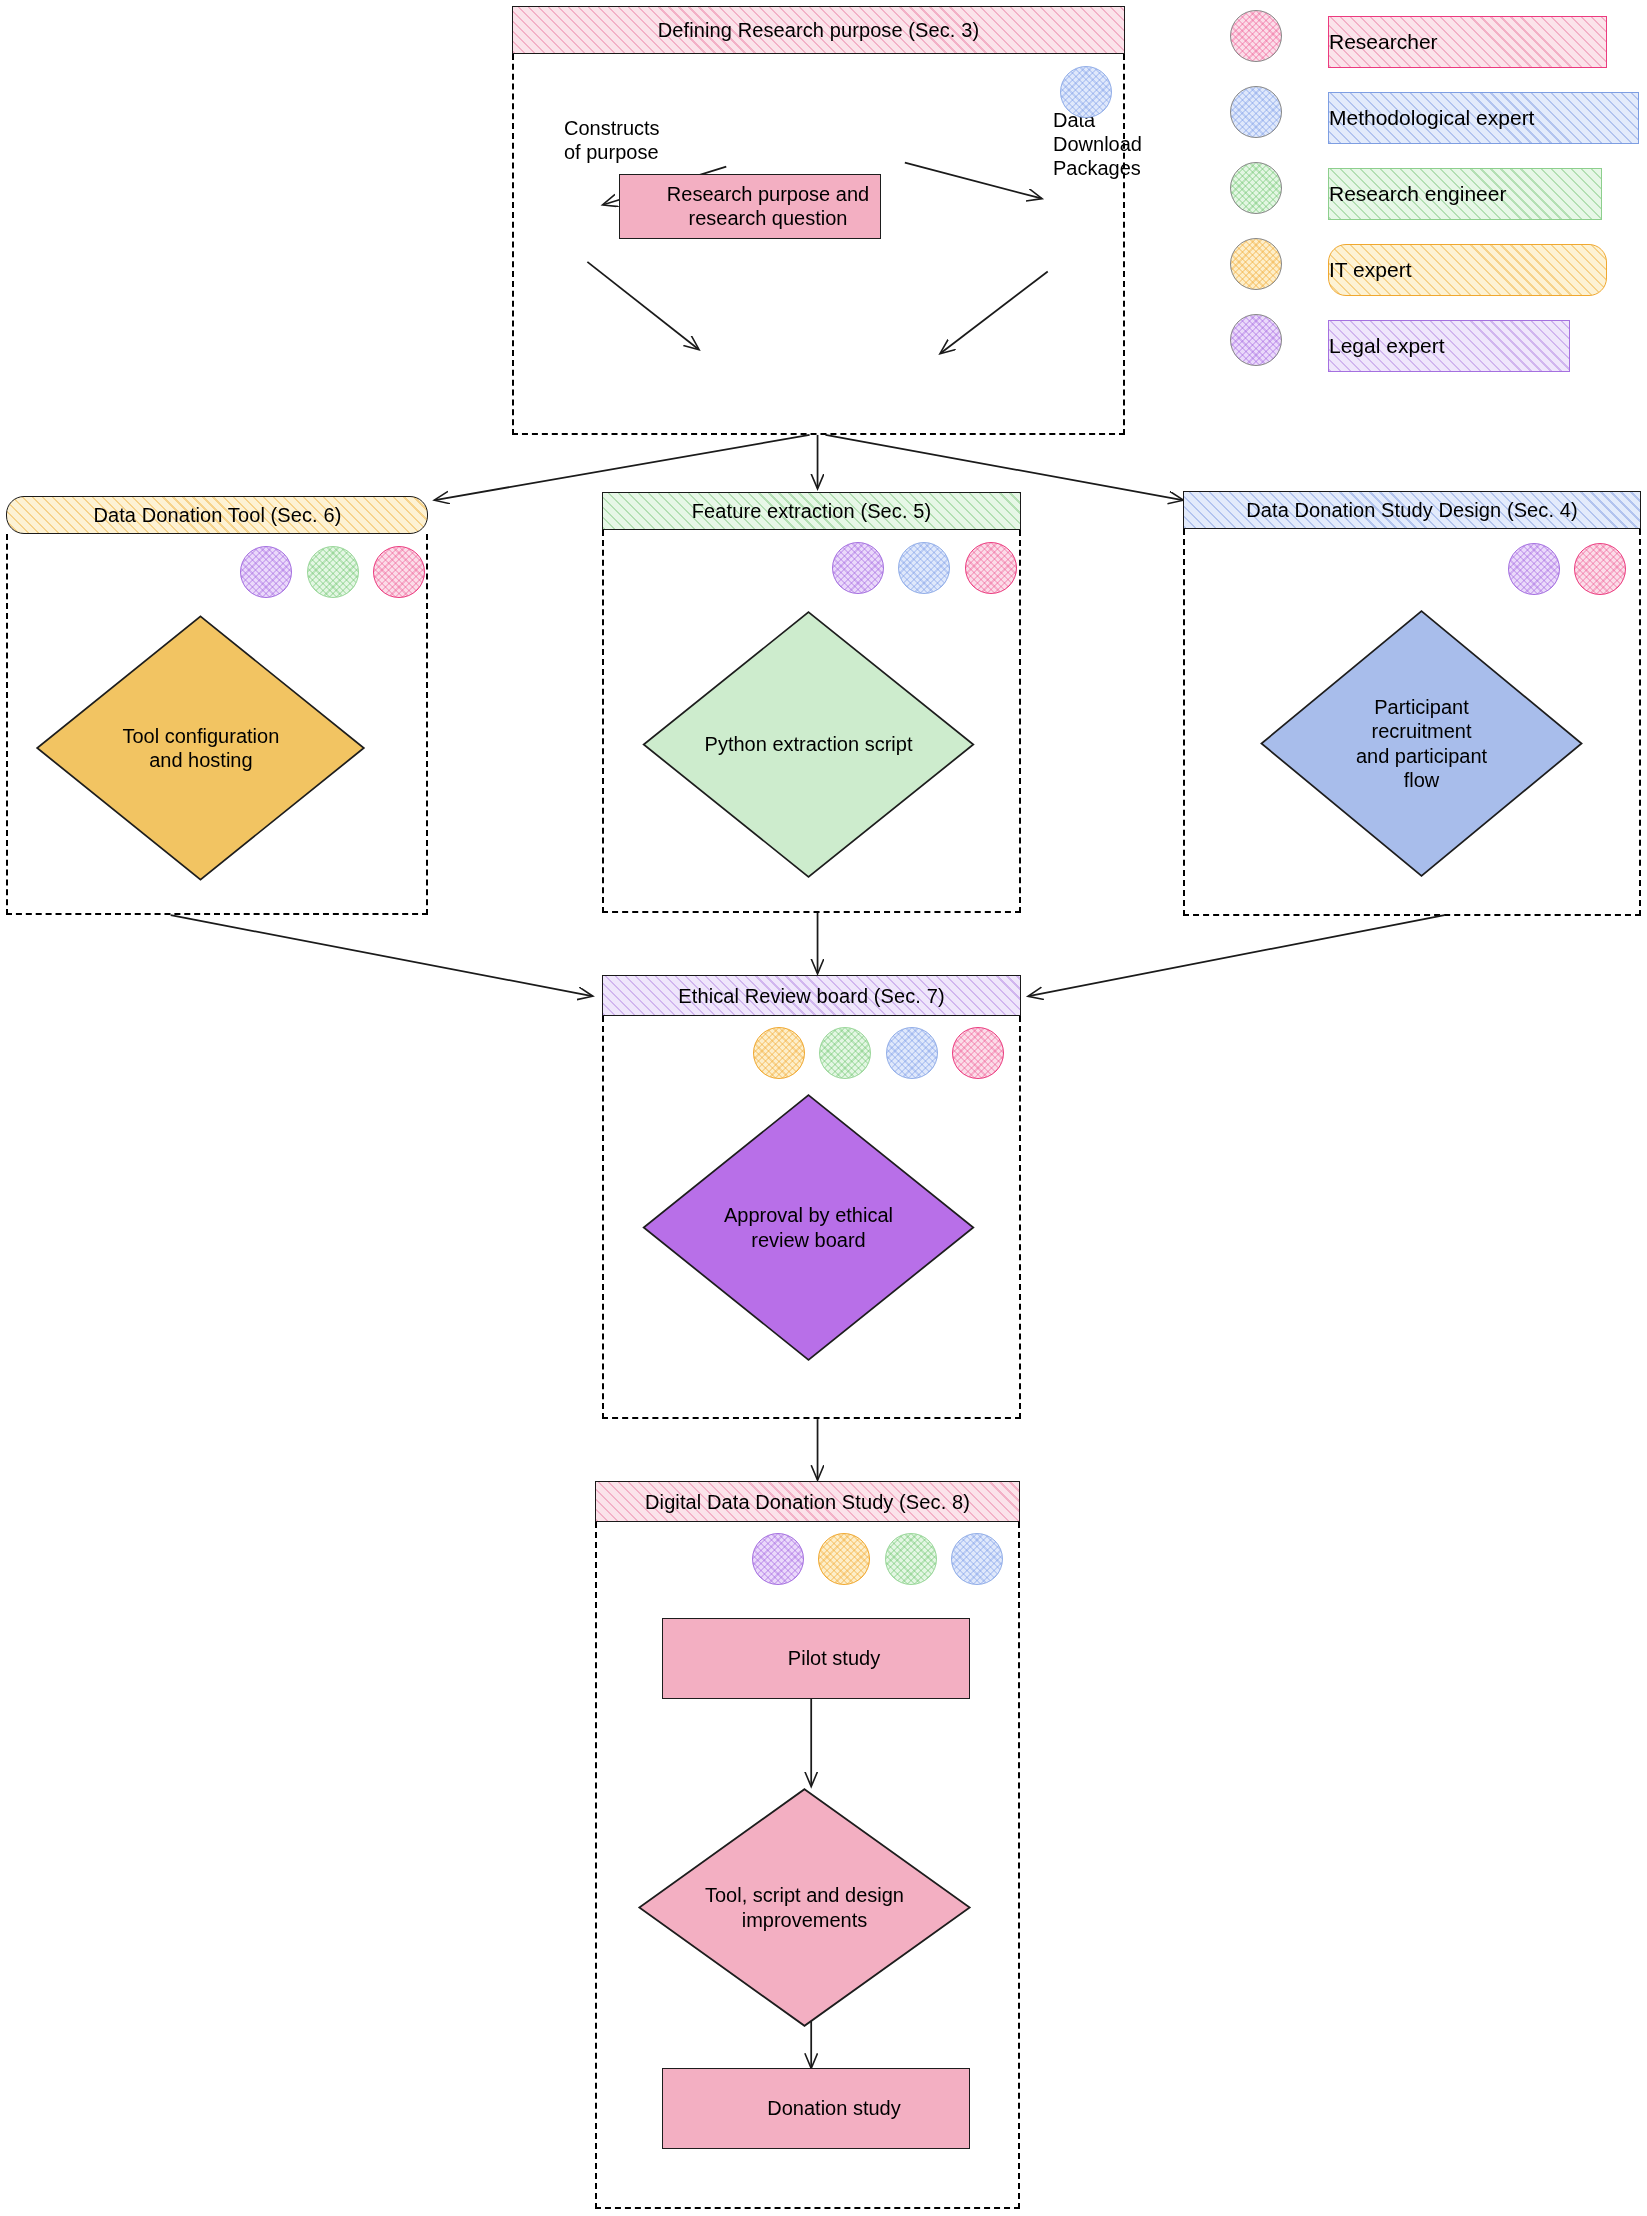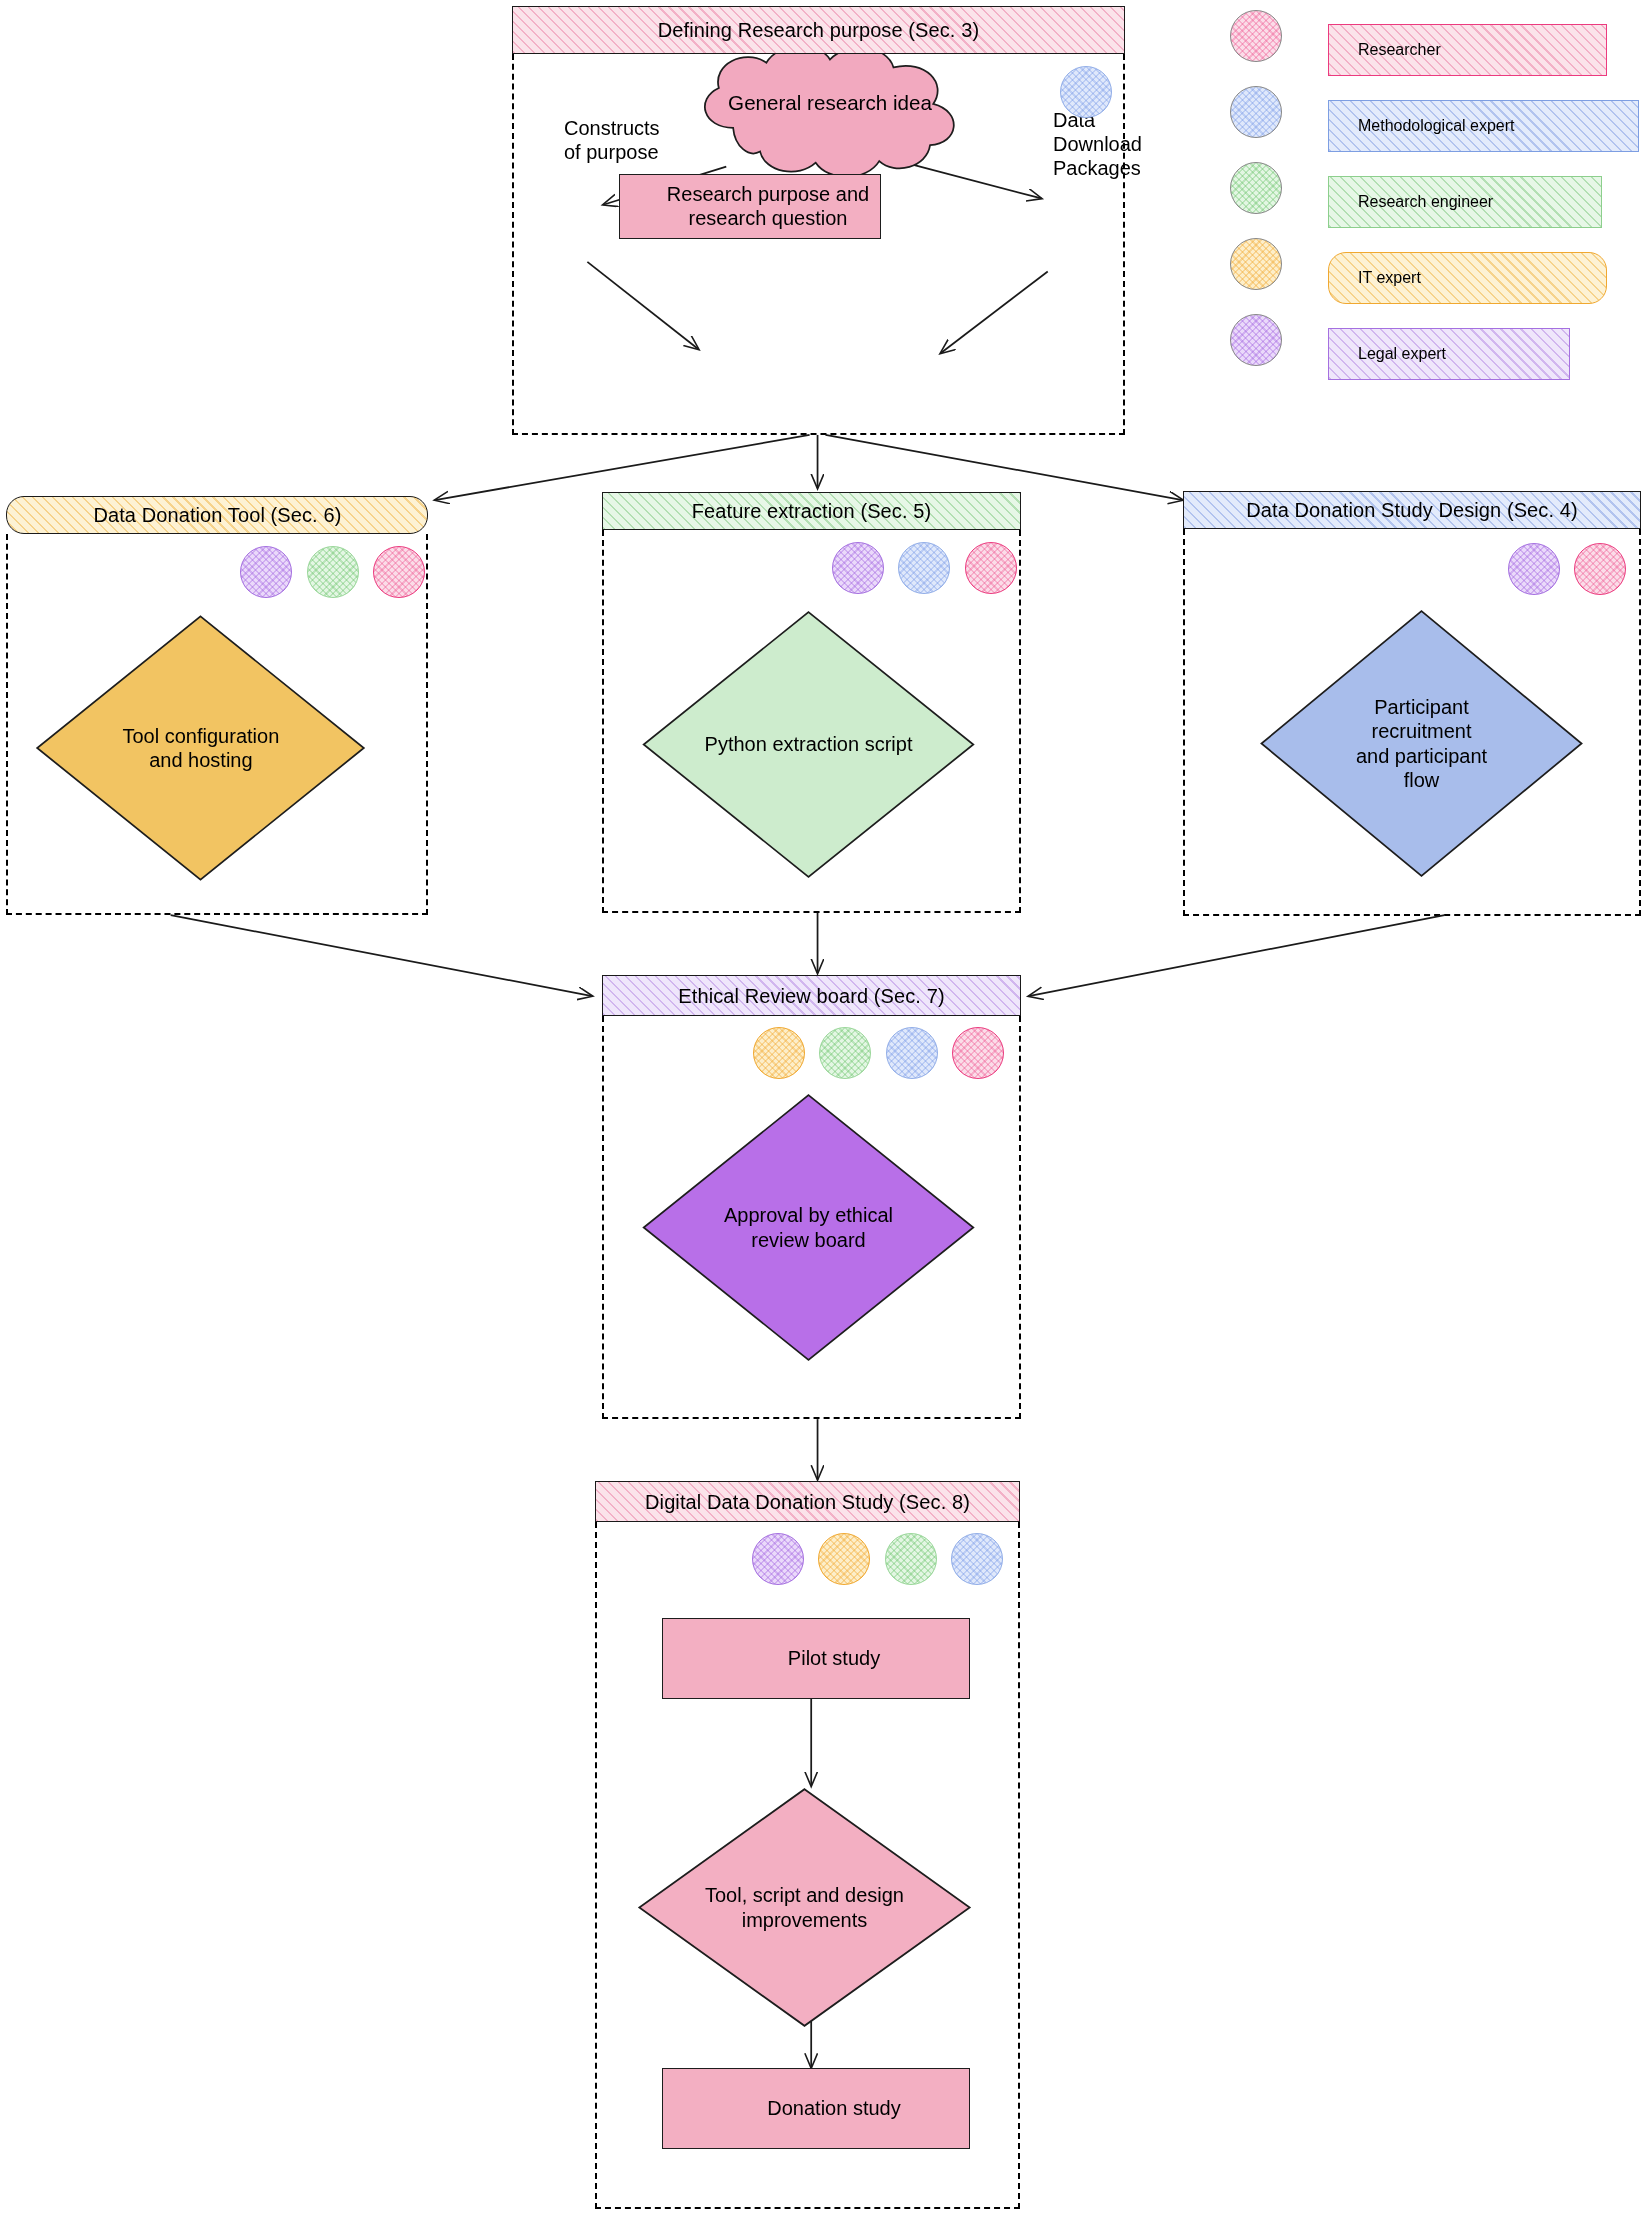--- a/index.html
+++ b/index.html
@@ -72,22 +72,22 @@
   .cloud-wrap{position:absolute;z-index:4;}
   .cloud-label{position:absolute;left:0;top:0;width:100%;height:100%;
     display:flex;align-items:center;justify-content:center;font-size:20.6px;}
 
   .freetext{position:absolute;font-size:20px;line-height:1.22;white-space:pre-line;z-index:4;}
 
   
   #legend{position:absolute;left:1226px;top:8px;width:413px;z-index:7;}
   .leg-row{position:relative;height:60px;margin-bottom:16px;}
   .leg-circle{position:absolute;left:4px;top:2.4px;width:52px;height:52px;border-radius:50%;box-sizing:border-box;border:1.6px solid #888;}
-  .leg-box{position:absolute;left:102px;top:16px;height:52px;box-sizing:border-box;
-           border:1.6px solid #888;display:flex;align-items:center;padding-left:29px;font-size:16px;}
+  .leg-box{position:absolute;left:102px;top:8px;height:52px;box-sizing:border-box;
+           border:1.6px solid #888;display:flex;align-items:center;font-size:21px;}
   .lb-pink  {border-color:#ec3b7f;}
   .lb-blue  {border-color:#7d9ee2;}
   .lb-green {border-color:#8dcf8d;}
   .lb-orange{border-color:#f0a830;}
   .lb-purple{border-color:#a570e0;}
 
   
   #arrows{position:absolute;left:0;top:0;width:1647px;height:2216px;z-index:3;pointer-events:none;}
 </style>
 </head>
@@ -132,36 +132,20 @@
   </svg>
 
   <div class="section" style="left:512px;top:5.6px;width:613px;height:429px;">
     <div class="sec-head fill-pink" style="height:48px;">Defining Research purpose (Sec. 3)</div>
     <div class="sec-body" style="top:48px;width:613px;height:381px;"></div>
 
     <div class="role-row" style="left:548px;top:60px;">
       <div class="role r-blue"></div>
     </div>
 
-    <div class="cloud-wrap" style="left:159px;top:36px;width:318px;height:135px;">
-      <svg width="318" height="135" viewBox="0 0 400 170">
-        <path d="M78,108
-                 C40,108 30,72 60,58
-                 C52,28 92,8 120,26
-                 C135,0 185,-2 200,22
-                 C222,-2 272,4 280,32
-                 C320,22 348,52 330,78
-                 C368,88 362,128 326,130
-                 C322,158 282,168 262,150
-                 C246,176 198,176 182,152
-                 C160,172 118,164 112,138
-                 C98,146 80,132 78,108 Z" fill="#f2a9bf" stroke="#1d1d1d" stroke-width="2.2"></path>
-      </svg>
-      <div class="cloud-label" style="margin-top:-6.4px;">General research idea</div>
-    </div>
 
     <div class="freetext" style="left:52px;top:110px;">Constructs
 of purpose</div>
 
     <div class="freetext" style="left:541px;top:102px;">Data
 Download
 Packages</div>
 
     <div class="node rect pinkbox" style="left:107px;top:168px;width:262px;height:65px;white-space:pre-line;">
       <span>Research purpose and

